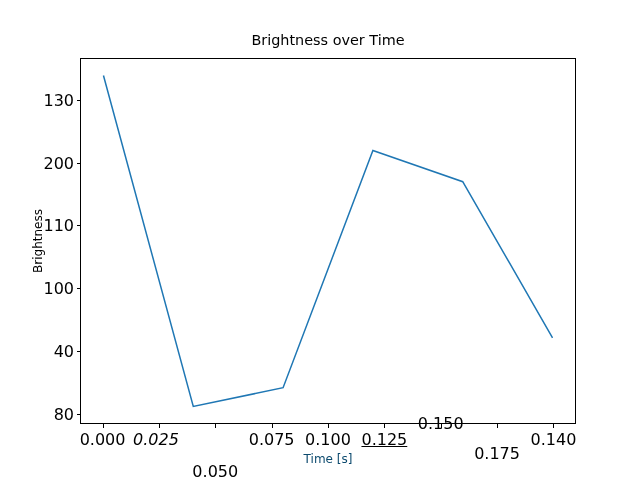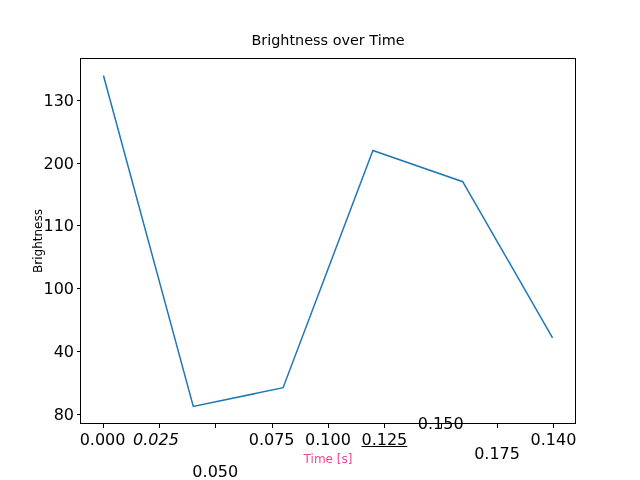--- a/index.html
+++ b/index.html
@@ -48,21 +48,21 @@
     color: #000000;
     white-space: nowrap;
   }
   #xlabel {
     position: absolute;
     left: 80px;
     top: 452px;
     width: 496px;
     text-align: center;
     font-size: 12px;
-    color: #ec4899;
+    color: #0c4a6e;
   }
   #ylabel {
     position: absolute;
     left: 0px;
     top: 0px;
     width: 366px;
     height: 20px;
     line-height: 20px;
     text-align: center;
     font-size: 12px;

